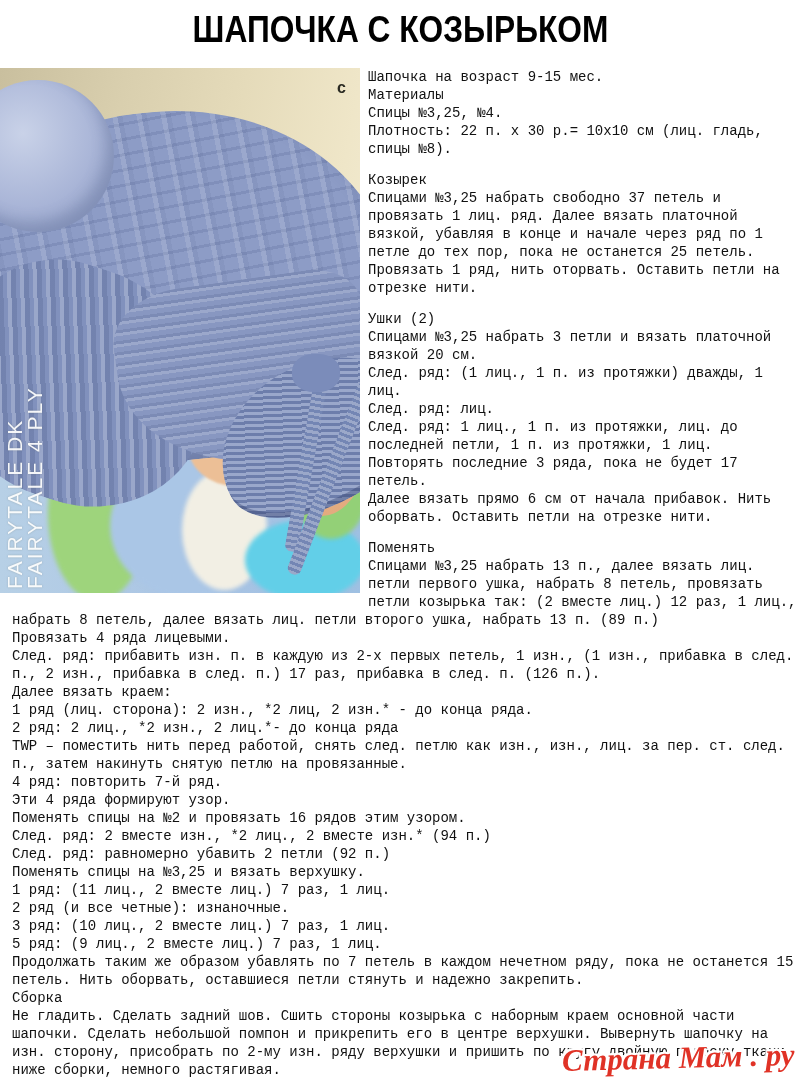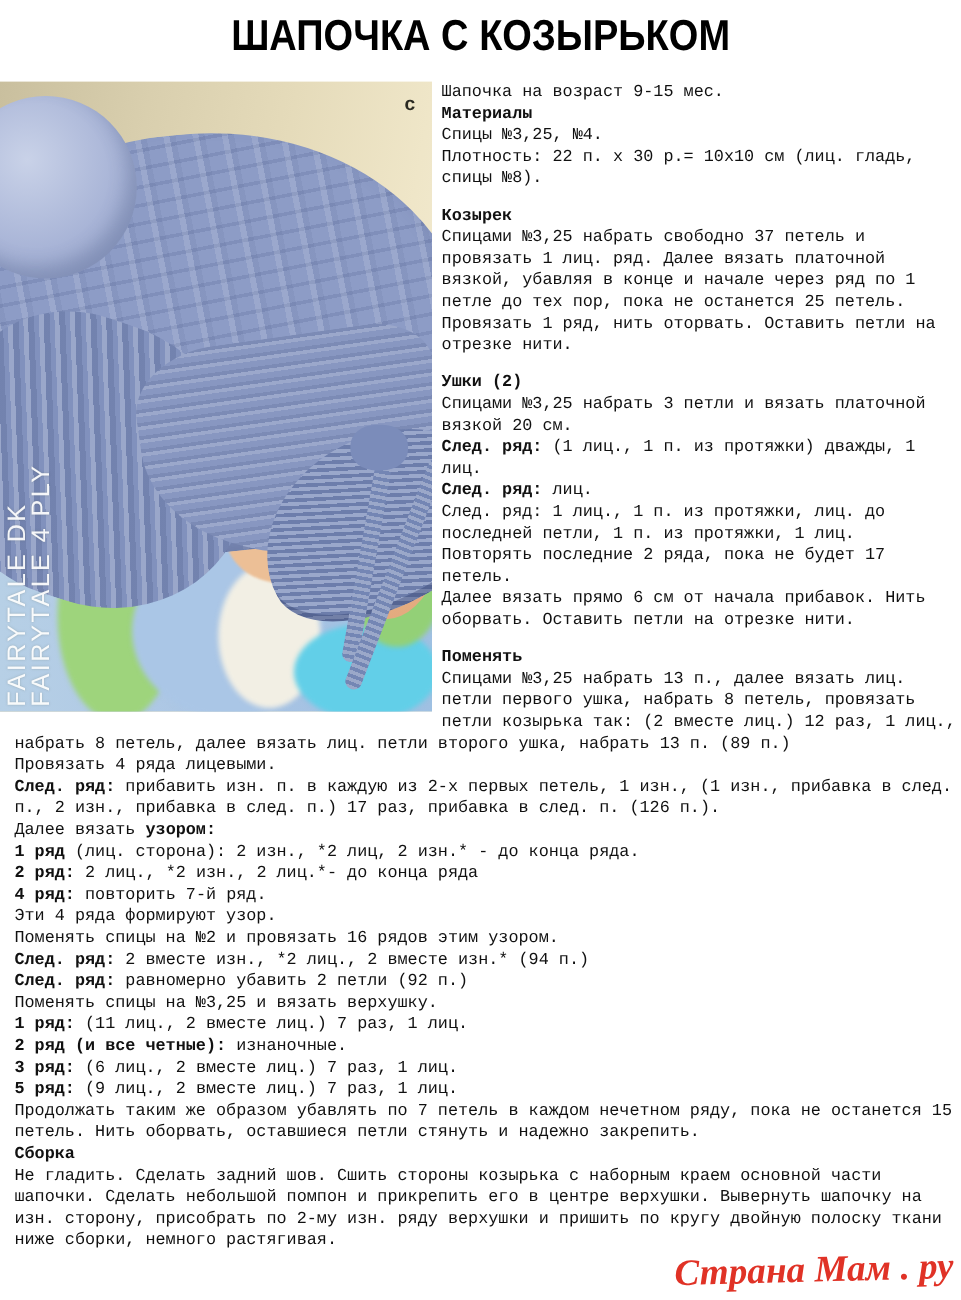--- a/index.html
+++ b/index.html
@@ -72,21 +72,21 @@
     line-height:16px;color:#2a2a22;}
   .yarn-labels{left:6px;bottom:4px;z-index:10;display:flex;gap:2px;height:262px;}
   .yarn-labels span{
     position:static;writing-mode:vertical-rl;transform:rotate(180deg);
     font-family:"Liberation Sans","DejaVu Sans",sans-serif;
     font-size:21px;letter-spacing:2px;color:rgba(255,255,255,.93);
     text-shadow:0 0 2px rgba(90,100,90,.35);white-space:nowrap;}
   
   .instructions p{margin:0;padding-left:12px;}
   .instructions p.gap{margin-top:13px;}
-  b{font-weight:bold;}
+  b{font-weight:normal;}
   
   .watermark{
     position:absolute;right:6px;bottom:8px;z-index:20;
     font-family:"Liberation Serif","DejaVu Serif",serif;
     font-style:italic;font-weight:bold;font-size:31px;line-height:34px;
     color:#e03226;transform:rotate(-1.5deg);white-space:nowrap;
     text-shadow:-2px -2px 0 #fff,2px -2px 0 #fff,-2px 2px 0 #fff,2px 2px 0 #fff,
                  0 -2px 0 #fff,0 2px 0 #fff,-2px 0 0 #fff,2px 0 0 #fff;}
 </style>
 </head>
@@ -126,39 +126,40 @@
   <p>Плотность: 22 п. х 30 р.= 10х10 см (лиц. гладь, спицы №8).</p>
 
   <p class="gap"><b>Козырек</b></p>
   <p>Спицами №3,25 набрать свободно 37 петель и провязать 1 лиц. ряд. Далее вязать платочной вязкой, убавляя в конце и начале через ряд по 1 петле до тех пор, пока не останется 25 петель. Провязать 1 ряд, нить оторвать. Оставить петли на отрезке нити.</p>
 
   <p class="gap"><b>Ушки (2)</b></p>
   <p>Спицами №3,25 набрать 3 петли и вязать платочной вязкой 20 см.</p>
   <p><b>След. ряд:</b><span> (1 лиц., 1 п. из протяжки) дважды, 1 лиц.</span></p>
   <p><b>След. ряд:</b><span> лиц.</span></p>
   <p>След. ряд: 1 лиц., 1 п. из протяжки, лиц. до последней петли, 1 п. из протяжки, 1 лиц.</p>
-  <p>Повторять последние 2 ряда, пока не будет 17 петель.</p>
+  <p>Повторять последние 3 ряда, пока не будет 17 петель.</p>
   <p>Далее вязать прямо 6 см от начала прибавок. Нить оборвать. Оставить петли на отрезке нити.</p>
 
   <p class="gap"><b>Поменять</b></p>
   <p>Спицами №3,25 набрать 13 п., далее вязать лиц. петли первого ушка, набрать 8 петель, провязать петли козырька так: (2 вместе лиц.) 12 раз, 1 лиц., набрать 8 петель, далее вязать лиц. петли второго ушка, набрать 13 п. (89 п.)</p>
   <p>Провязать 4 ряда лицевыми.</p>
   <p><b>След. ряд:</b><span> прибавить изн. п. в каждую из 2-х первых петель, 1 изн., (1 изн., прибавка в след. п., 2 изн., прибавка в след. п.) 17 раз, прибавка в след. п. (126 п.).</span></p>
-  <p><span>Далее вязать </span><b>узором:</b></p>
+  <p><span>Далее вязать </span><b>краем:</b></p>
   <p><b>1 ряд</b><span> (лиц. сторона): 2 изн., *2 лиц, 2 изн.* - до конца ряда.</span></p>
   <p><b>2 ряд:</b><span> 2 лиц., *2 изн., 2 лиц.*- до конца ряда</span></p>
+  <p>TWP – поместить нить перед работой, снять след. петлю как изн., изн., лиц. за пер. ст. след. п., затем накинуть снятую петлю на провязанные.</p>
   <p><b>4 ряд:</b><span> повторить 7-й ряд.</span></p>
   <p>Эти 4 ряда формируют узор.</p>
   <p>Поменять спицы на №2 и провязать 16 рядов этим узором.</p>
   <p><b>След. ряд:</b><span> 2 вместе изн., *2 лиц., 2 вместе изн.* (94 п.)</span></p>
   <p><b>След. ряд:</b><span> равномерно убавить 2 петли (92 п.)</span></p>
   <p>Поменять спицы на №3,25 и вязать верхушку.</p>
   <p><b>1 ряд:</b><span> (11 лиц., 2 вместе лиц.) 7 раз, 1 лиц.</span></p>
   <p><b>2 ряд (и все четные):</b><span> изнаночные.</span></p>
-  <p><b>3 ряд:</b><span> (6 лиц., 2 вместе лиц.) 7 раз, 1 лиц.</span></p>
+  <p><b>3 ряд:</b><span> (10 лиц., 2 вместе лиц.) 7 раз, 1 лиц.</span></p>
   <p><b>5 ряд:</b><span> (9 лиц., 2 вместе лиц.) 7 раз, 1 лиц.</span></p>
   <p>Продолжать таким же образом убавлять по 7 петель в каждом нечетном ряду, пока не останется 15 петель. Нить оборвать, оставшиеся петли стянуть и надежно закрепить.</p>
 
   <p><b>Сборка</b></p>
   <p>Не гладить. Сделать задний шов. Сшить стороны козырька с наборным краем основной части шапочки. Сделать небольшой помпон и прикрепить его в центре верхушки. Вывернуть шапочку на изн. сторону, присобрать по 2-му изн. ряду верхушки и пришить по кругу двойную полоску ткани ниже сборки, немного растягивая.</p>
 </div>
 
 <div class="watermark">Страна Мам . ру</div>
 
 </body></html>

